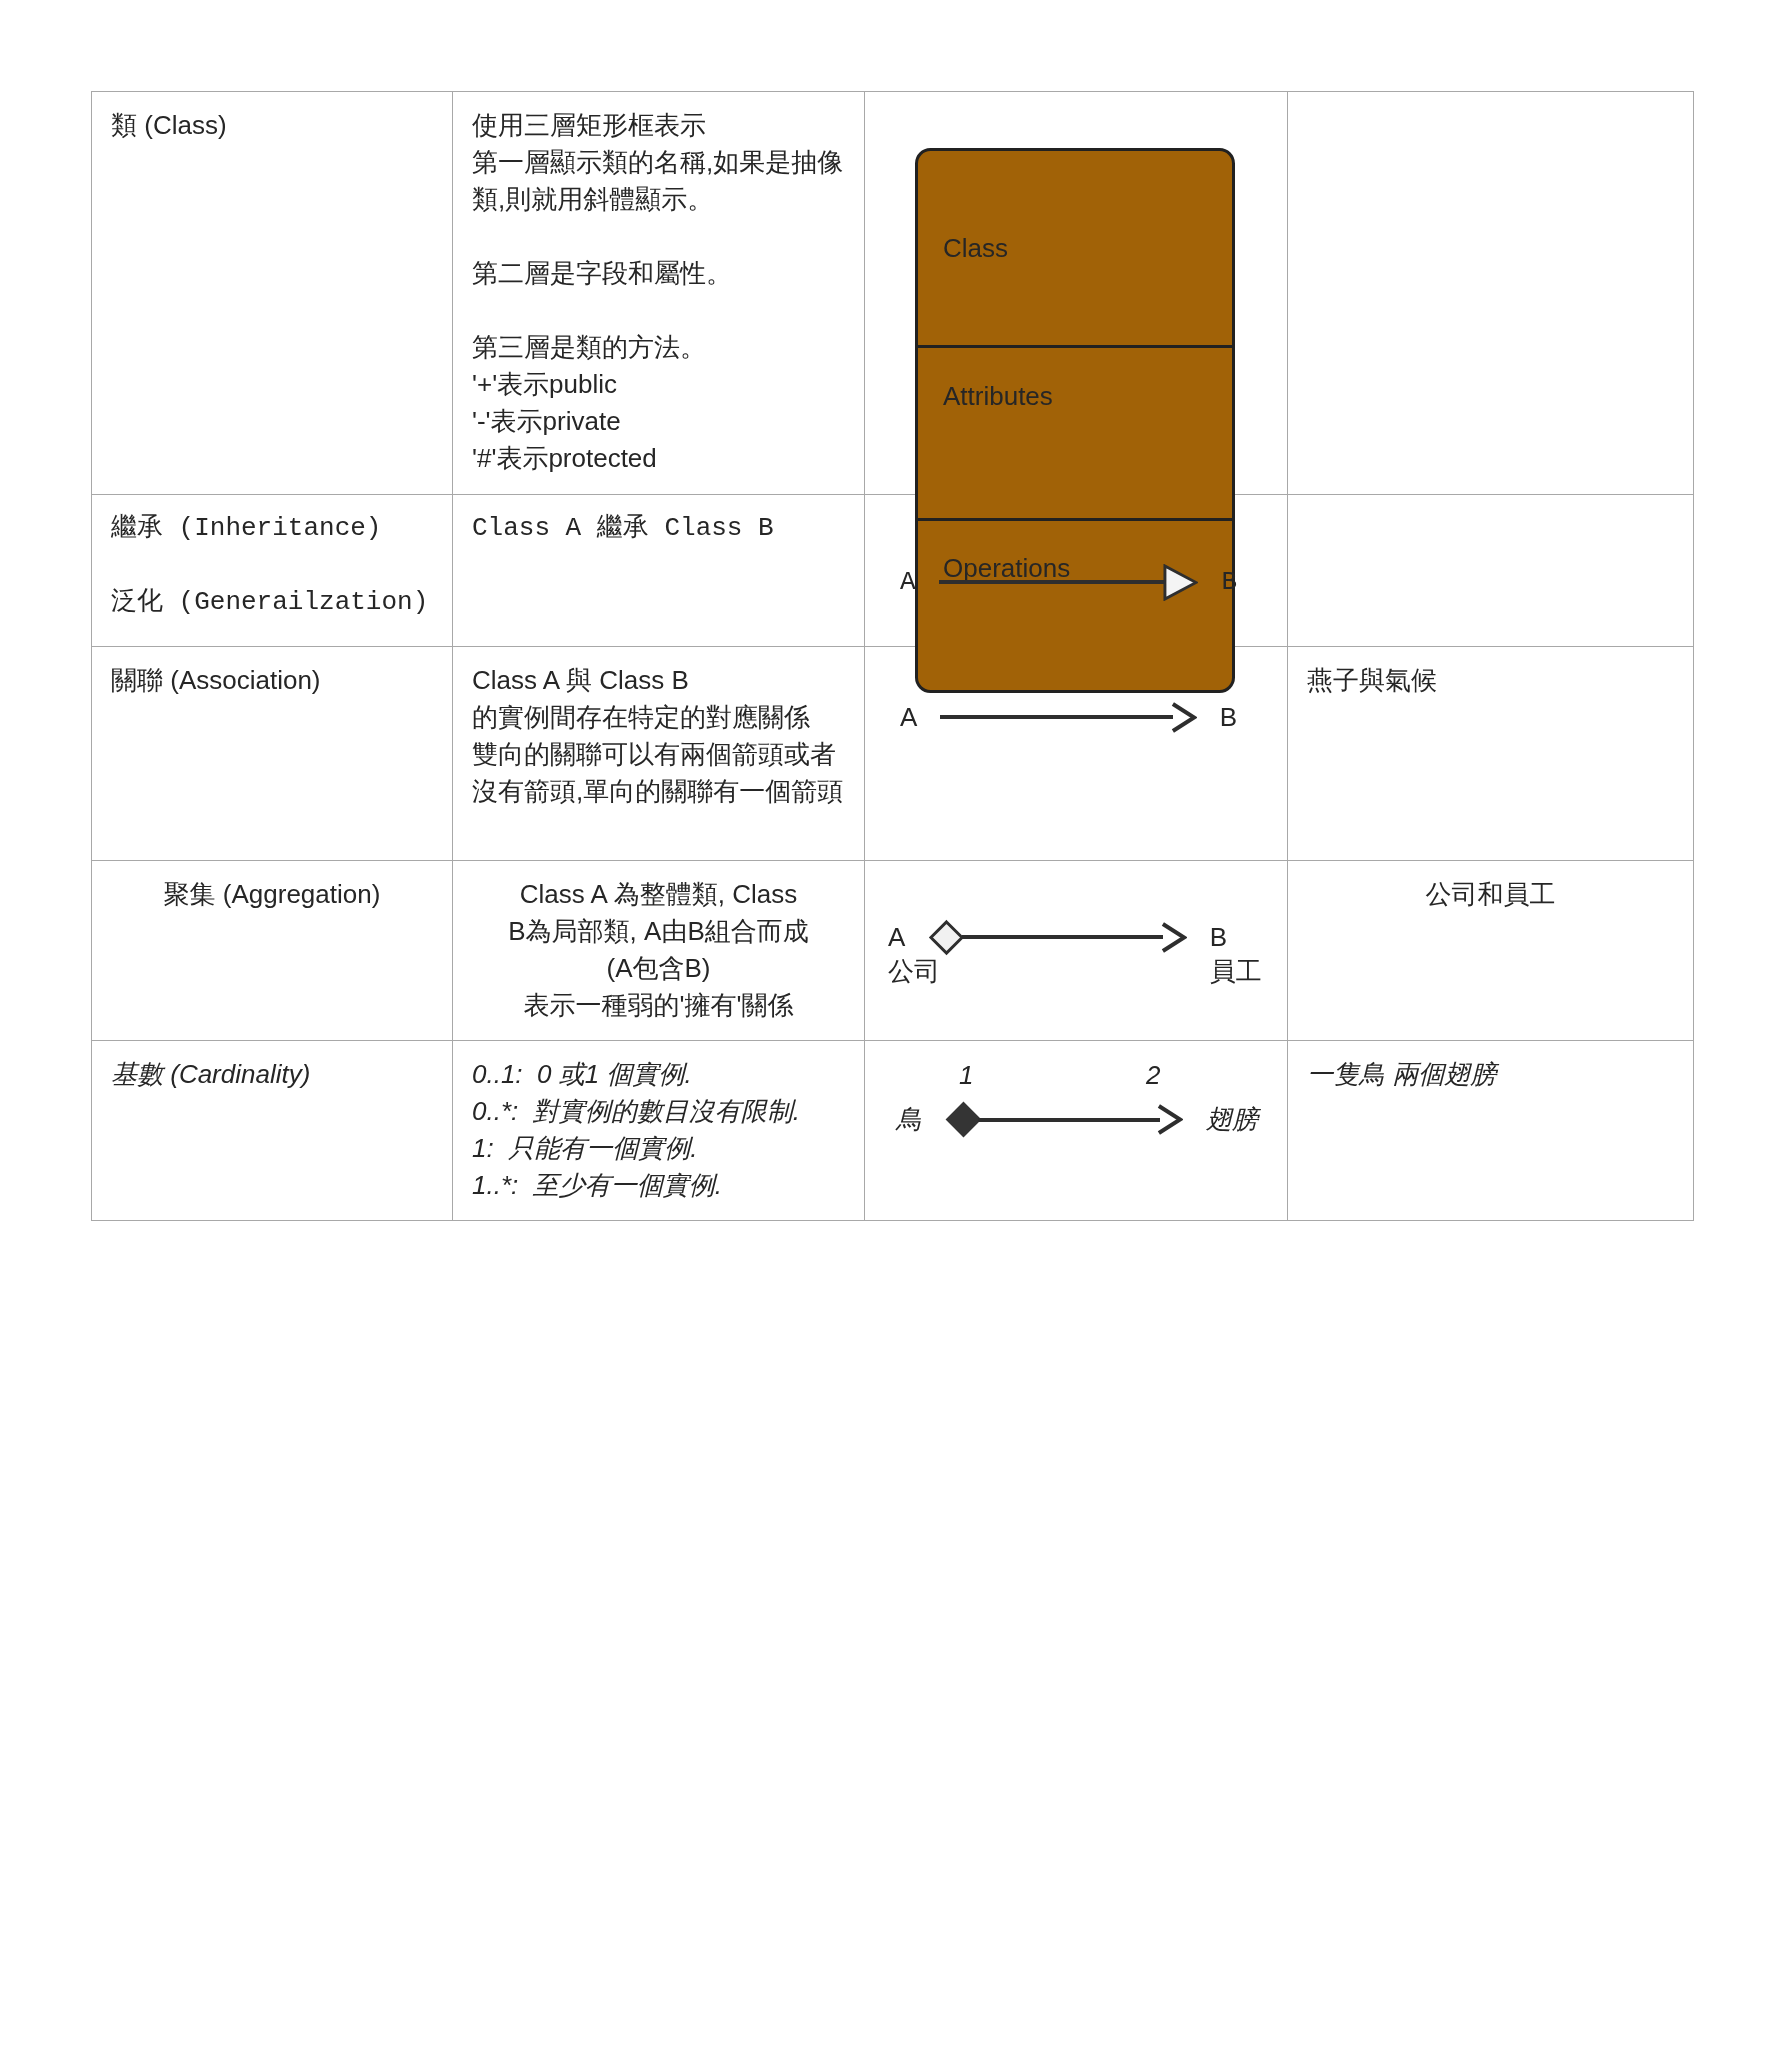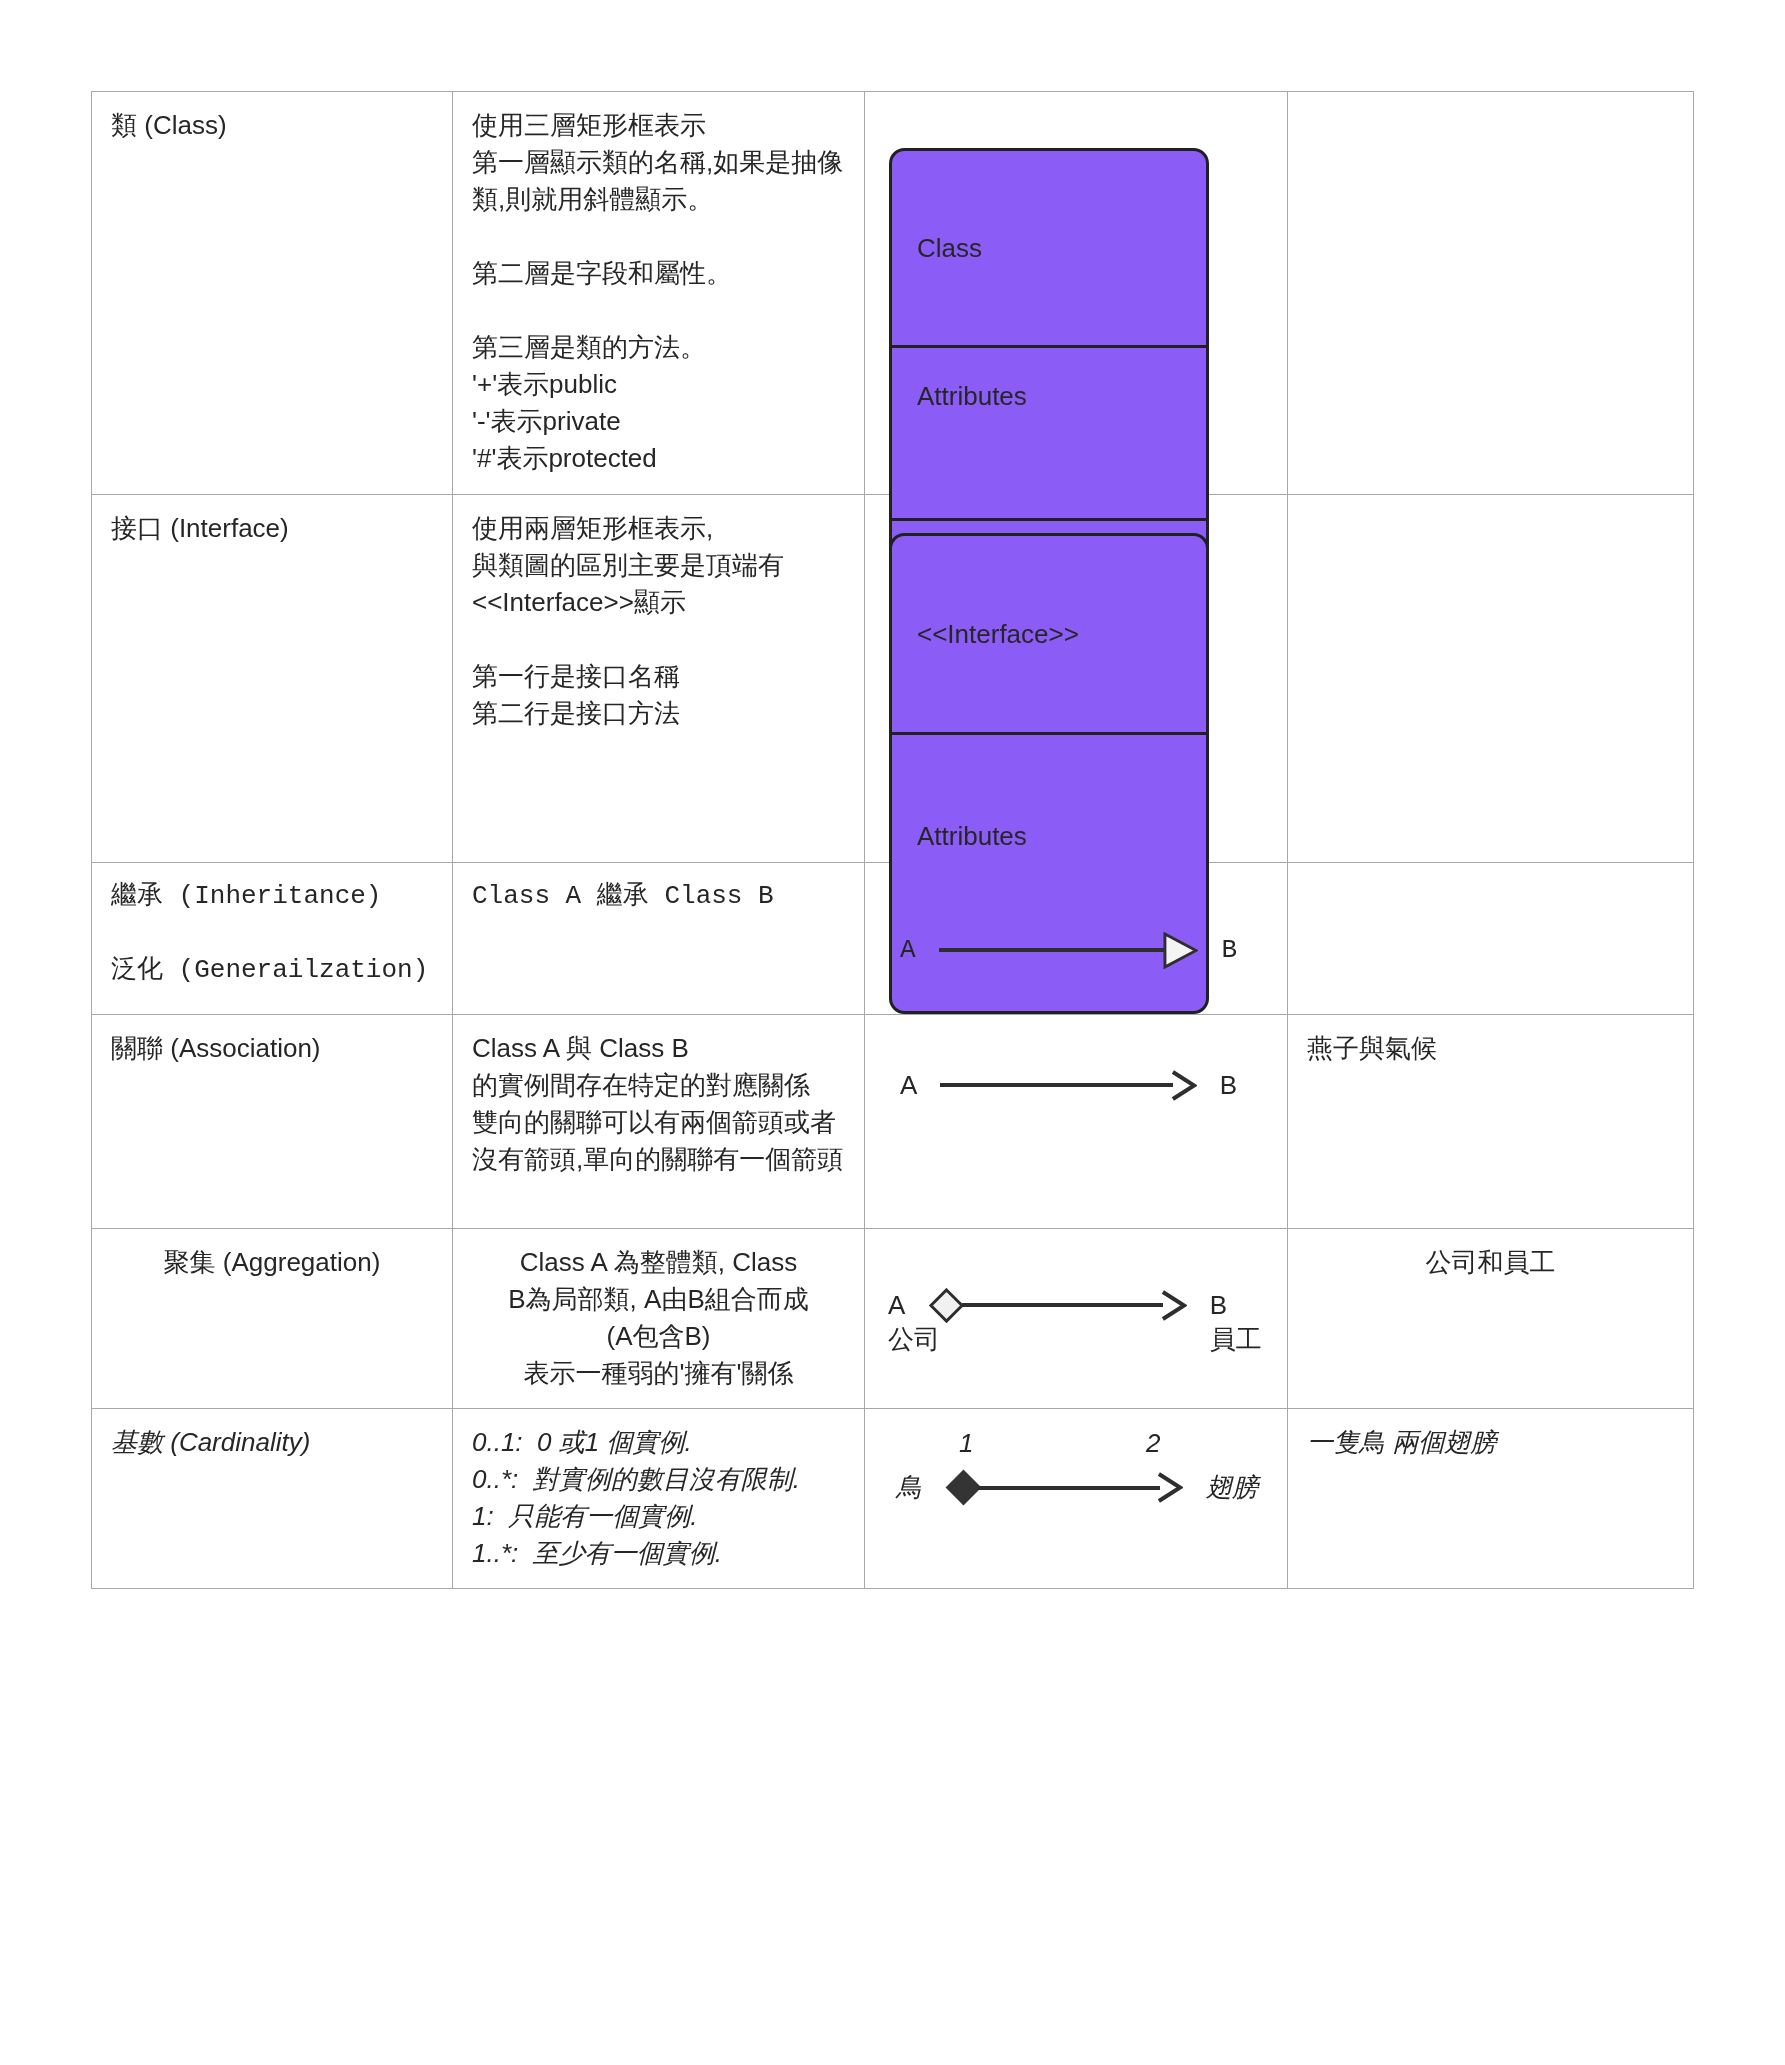--- a/index.html
+++ b/index.html
@@ -8,21 +8,21 @@
   table.uml{position:absolute;left:91px;top:91px;border-collapse:collapse;table-layout:fixed;
             width:1602px;}
   td{border:1.9px solid #a8a8a8;vertical-align:top;padding:15.4px 19px;
      font-size:26px;line-height:37px;white-space:pre-wrap;word-break:break-word;}
   td.diagram{padding:0;position:relative;}
   tr.r1{height:403px;} tr.r2{height:368px;} tr.r3{height:152px;font-family:Liberation Mono, monospace;}
   tr.r4{height:110px;} tr.r5{height:214px;} tr.r6{height:104px;}
   tr.r7{height:179px;text-align:center;} tr.r8{height:172px;} tr.r9{height:179px;font-style:italic;}
 
   
-  .uml-box{position:absolute;left:24px;width:314px;background:#8b5cf6;
+  .uml-box{position:absolute;left:50px;width:314px;background:#a16207;
            border:3.8px solid #212121;border-radius:15.4px;overflow:hidden;}
   .uml-box .sec{display:flex;align-items:center;padding-left:25px;font-size:26px;}
   .uml-box .sec + .sec{border-top:3.8px solid #212121;}
   .box-class{top:56px;}
   .box-class .s1{height:46px;} .box-class .s2{height:96px;} .box-class .s3{height:95px;}
   .box-iface{top:38px;}
   .box-iface .s1{height:48px;} .box-iface .s2{height:202px;}
 
   
   .arrow-wrap{position:absolute;height:54px;display:flex;align-items:center;
@@ -70,35 +70,20 @@
     <td class="diagram">
       <div class="uml-box box-class">
         <div class="sec s1"><span>Class</span></div>
         <div class="sec s2"><span>Attributes</span></div>
         <div class="sec s3"><span>Operations</span></div>
       </div>
     </td>
     <td></td>
   </tr>
 
-  <tr class="r2">
-    <td>接口 (Interface)</td>
-    <td>使用兩層矩形框表示,
-與類圖的區別主要是頂端有&lt;&lt;Interface&gt;&gt;顯示
-
-第一行是接口名稱
-第二行是接口方法</td>
-    <td class="diagram">
-      <div class="uml-box box-iface">
-        <div class="sec s1"><span>&lt;&lt;Interface&gt;&gt;</span></div>
-        <div class="sec s2"><span>Attributes</span></div>
-      </div>
-    </td>
-    <td></td>
-  </tr>
 
   <tr class="r3">
     <td>繼承 (Inheritance)
 
 泛化 (Generailzation)</td>
     <td>Class A 繼承 Class B</td>
     <td class="diagram">
       <div class="arrow-wrap d3">
         <span class="stack">A</span>
         <span class="shaft">

